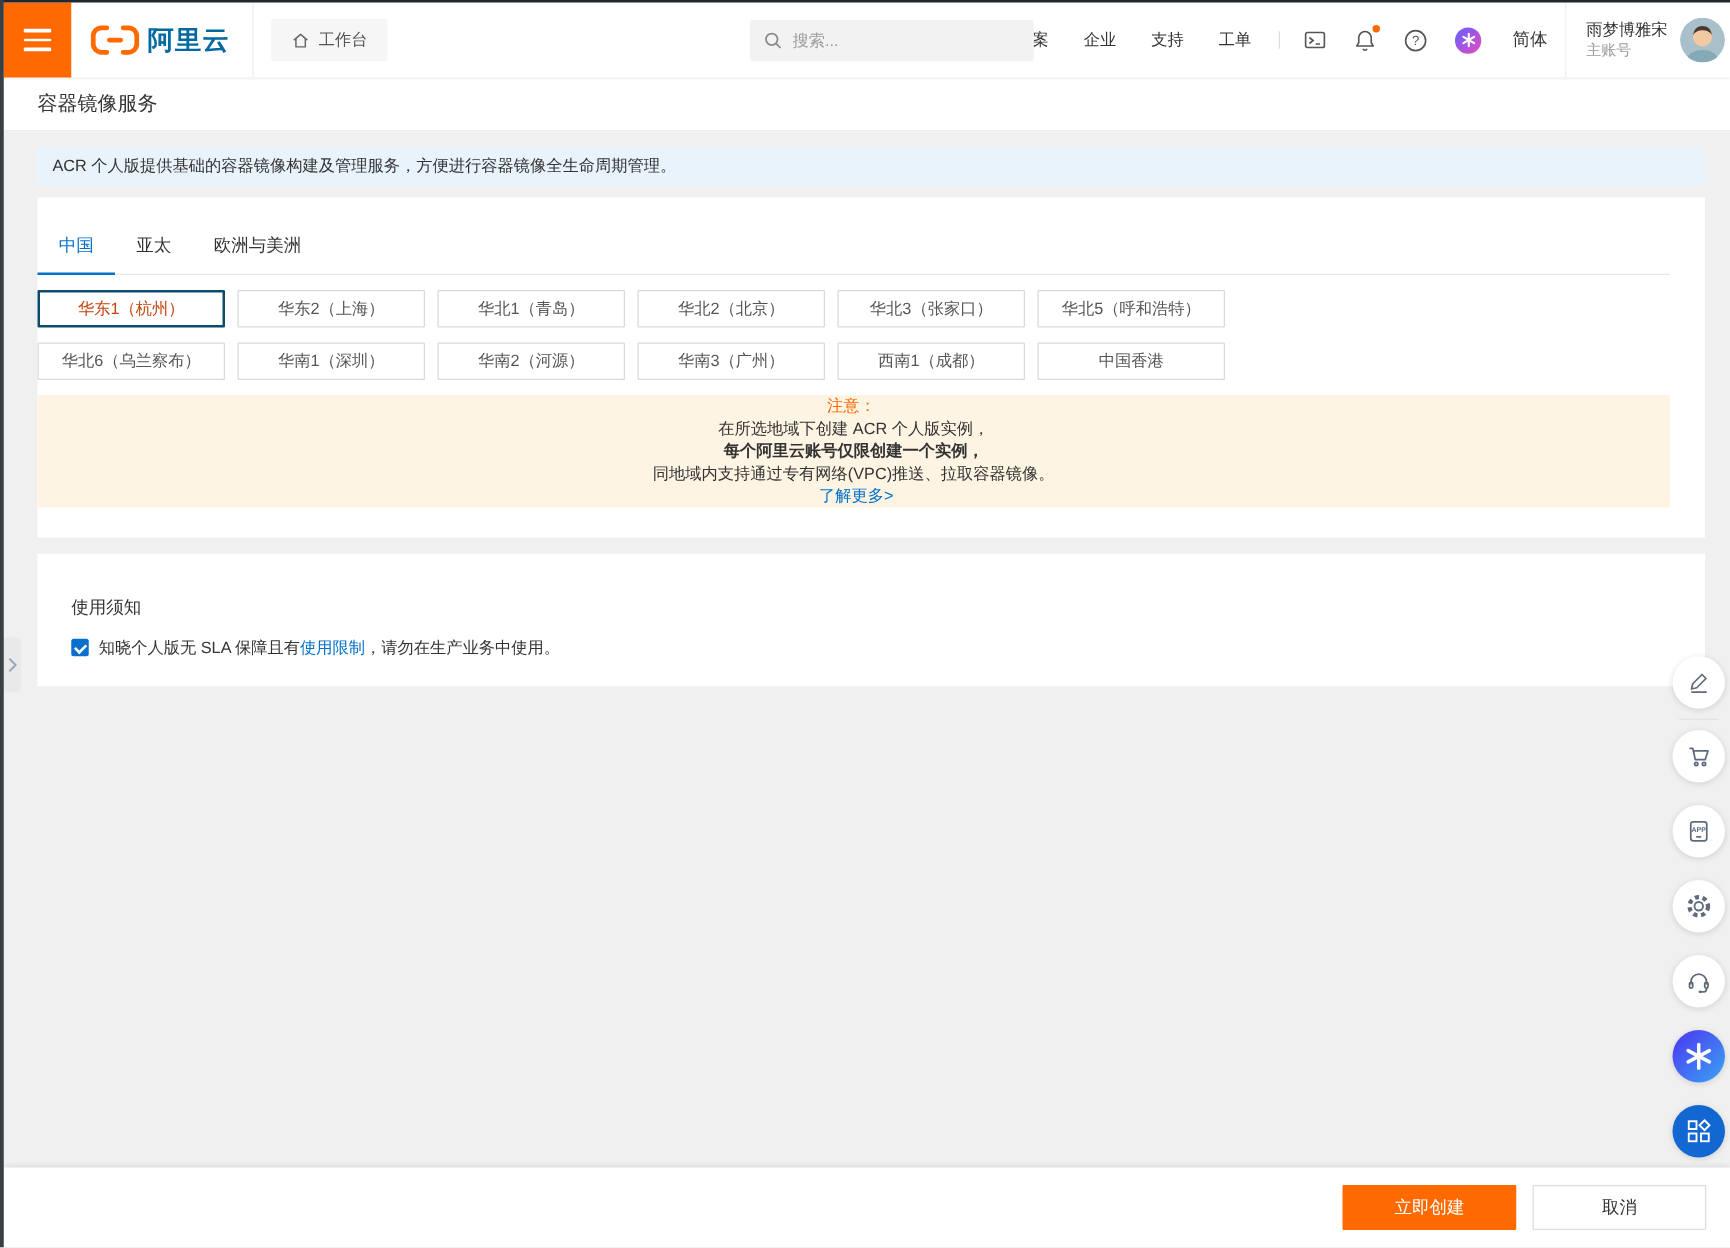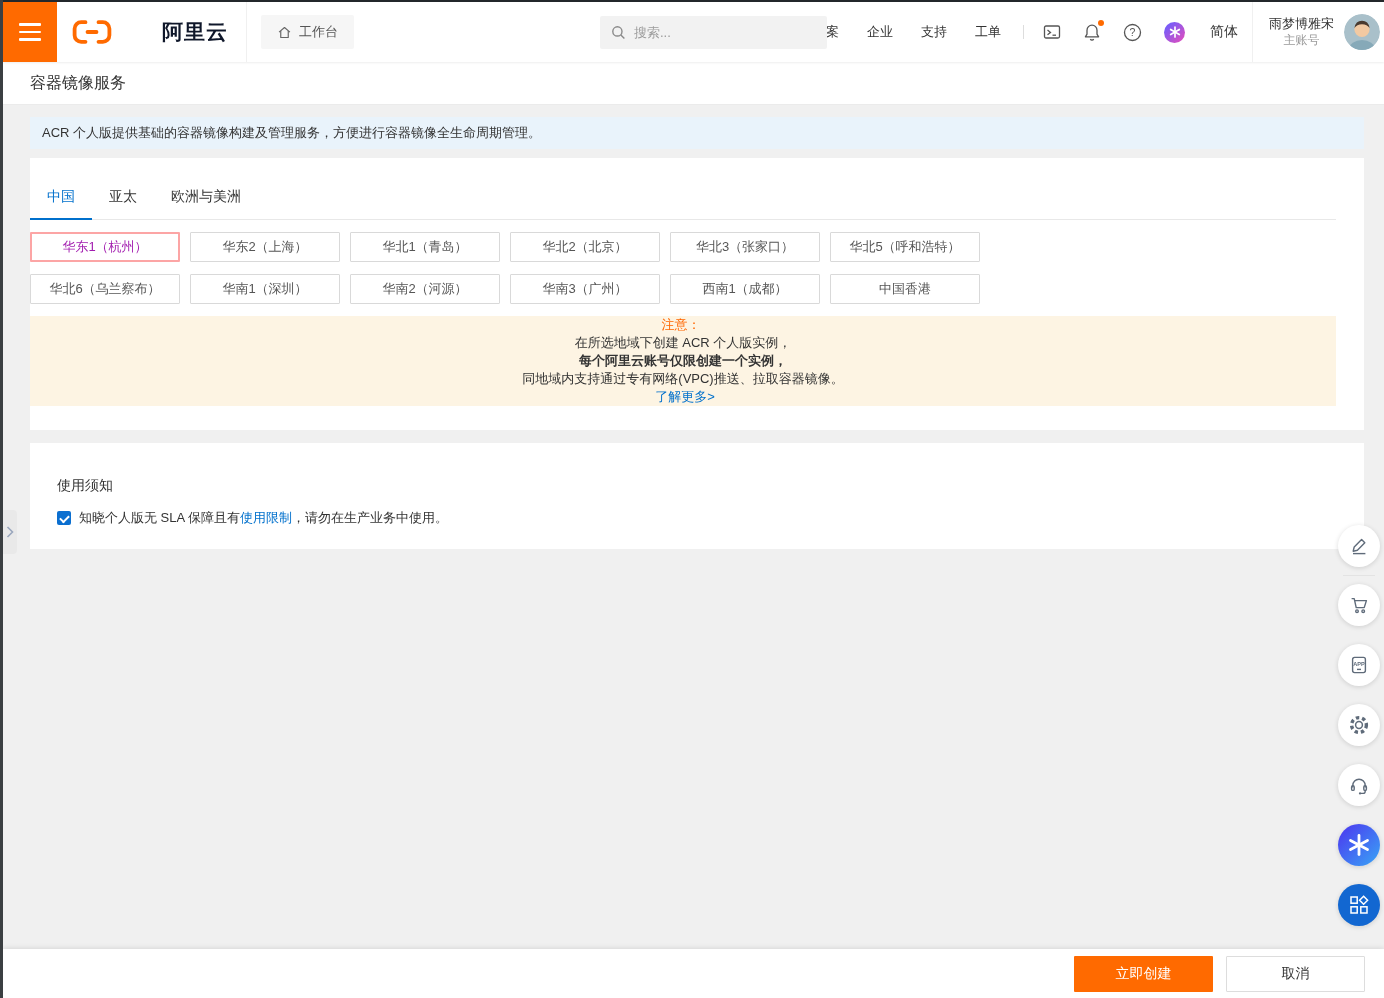--- a/index.html
+++ b/index.html
@@ -13,38 +13,38 @@
   .edge-left{position:absolute;top:0;left:0;bottom:0;width:3px;background:#3b3f42;z-index:60;}
 
   
   .header{position:absolute;top:2px;left:3px;right:0;height:60px;background:#fff;
     display:flex;align-items:center;box-shadow:0 1px 2px rgba(0,0,0,.07);z-index:40;}
   .hamburger{width:54px;height:60px;background:#ff6a00;display:flex;flex-direction:column;
     justify-content:center;align-items:center;gap:5px;cursor:pointer;flex:none;}
   .hamburger span{display:block;width:22px;height:2.5px;background:#fff;border-radius:1px;}
   .logo{display:flex;align-items:center;gap:6px;padding:0 18px 0 15px;height:60px;
     border-right:1px solid #f0f0f0;flex:none;cursor:pointer;}
-  .logo-text{color:#0f172a;font-size:21px;font-weight:bold;letter-spacing:1px;margin-left:44px;}
+  .logo-text{color:#0369a1;font-size:21px;font-weight:bold;letter-spacing:1px;}
   .workbench{margin-left:14px;height:34px;background:#f6f6f6;border-radius:2px;
     display:flex;align-items:center;gap:7px;padding:0 16px;font-size:13px;color:#555;cursor:pointer;flex:none;}
   .search{position:absolute;left:597px;top:14px;width:227px;height:33px;background:#f2f2f2;
     border-radius:2px;display:flex;align-items:center;gap:8px;padding:0 11px;}
   .search input{flex:1;border:none;background:transparent;outline:none;font-size:13px;color:#666;
     font-family:inherit;}
   .search input::placeholder{color:#9b9b9b;}
   .header-right{margin-left:auto;display:flex;align-items:center;height:60px;}
   .nav-link{font-size:13px;color:#333;margin:0 14px;cursor:pointer;white-space:nowrap;}
   .hdr-div{width:1px;height:14px;background:#ddd;margin:0 8px;}
   .icon-btn{margin:0 11px;position:relative;display:flex;align-items:center;cursor:pointer;color:#555;}
   .bell-dot{position:absolute;top:-3px;right:-3px;width:6px;height:6px;border-radius:50%;background:#ff6a00;}
   .app-circle{width:21px;height:21px;border-radius:50%;
     background:linear-gradient(135deg,#7b5cf6 20%,#d44fc4 85%);display:flex;align-items:center;justify-content:center;}
   .lang{font-size:14px;color:#333;margin:0 14px;cursor:pointer;}
   .hdr-div-tall{width:1px;height:60px;background:#f0f0f0;}
-  .user{margin:0 10px 0 16px;text-align:center;line-height:1.3;cursor:pointer;}
+  .user{margin:0 10px 0 16px;text-align:left;line-height:1.3;cursor:pointer;}
   .user-name{font-size:13px;color:#333;}
   .user-role{font-size:12px;color:#999;}
   .avatar{width:36px;height:36px;border-radius:50%;overflow:hidden;margin-right:4px;flex:none;cursor:pointer;}
 
   
   .title-bar{position:absolute;top:62px;left:3px;right:0;height:43px;background:#fff;
     display:flex;align-items:center;padding-left:27px;border-bottom:1px solid #ebebeb;z-index:5;}
   .page-title{font-size:16px;color:#333;}
 
   
@@ -56,21 +56,21 @@
   .card1-label{width:188px;padding-left:27px;font-size:14px;color:#333;padding-top:4px;flex:none;}
   .card1-main{flex:1;min-width:0;}
   .tabs{display:flex;border-bottom:1px solid #e8e8e8;}
   .tab{font-size:14px;color:#333;padding:2px 17px 13px;cursor:pointer;position:relative;white-space:nowrap;}
   .tab.active{color:#0070cc;}
   .tab.active::after{content:"";position:absolute;left:0;right:0;bottom:-1px;height:2px;background:#0070cc;}
   .region-grid{display:flex;flex-wrap:wrap;gap:12px 10px;margin-top:12px;max-width:958px;}
   .region-btn{width:150px;height:30px;line-height:28px;text-align:center;border:1px solid #d9d9d9;
     background:#fff;font-size:13px;color:#555;cursor:pointer;border-radius:1px;
     white-space:nowrap;overflow:hidden;}
-  .region-btn.selected{border:2px solid #fca5a5;line-height:26px;color:#a21caf;}
+  .region-btn.selected{border:2px solid #0c4a6e;line-height:26px;color:#c2410c;}
   .notice{margin-top:12px;min-height:30px;background:#fdf4e3;display:flex;align-items:center;
     padding:0 14px;font-size:13px;color:#333;white-space:nowrap;flex-direction:column;}
   .notice .warn{color:#ff6600;margin-right:4px;}
   .notice .bold{font-weight:bold;font-family:Liberation Serif, serif;}
   .link{color:#0070cc;cursor:pointer;text-decoration:none;}
   .notice .link{margin-left:4px;}
 
   .card2{padding:34px 28px 22px 27px;margin-top:13px;}
   .card2-title{font-size:14px;color:#333;margin-bottom:14px;}
   .check-row{display:flex;align-items:center;margin-top:9px;font-size:13px;color:#333;}
@@ -88,21 +88,21 @@
     align-items:center;z-index:30;}
   .float-btn{width:42px;height:42px;border-radius:50%;background:#fff;
     box-shadow:0 1px 5px rgba(0,0,0,.14);display:flex;align-items:center;justify-content:center;
     margin-bottom:18px;cursor:pointer;color:#5f6b7a;}
   .float-btn.after-div{margin-bottom:8px;}
   .float-div{width:32px;height:1px;background:#e3e3e3;margin-bottom:8px;}
   .float-btn.blue1{background:linear-gradient(135deg,#4a3ff0 10%,#3b9af5 90%);}
   .float-btn.blue2{background:#1267d1;}
 
   
-  .action-bar{position:absolute;left:3px;right:0;bottom:0;height:49px;background:#fff;
+  .action-bar{position:absolute;left:3px;right:0;bottom:0;height:64px;background:#fff;
     box-shadow:0 -1px 5px rgba(0,0,0,.10);display:flex;align-items:center;justify-content:flex-end;
     gap:13px;padding-right:19px;z-index:40;}
   .btn{width:139px;height:36px;font-size:14px;font-family:inherit;cursor:pointer;border-radius:1px;}
   .btn-primary{background:#ff6a00;border:none;color:#fff;}
   .btn-default{background:#fff;border:1px solid #ddd;color:#333;}
 </style>
 </head>
 <body>
 
 <div class="edge-top"></div>

